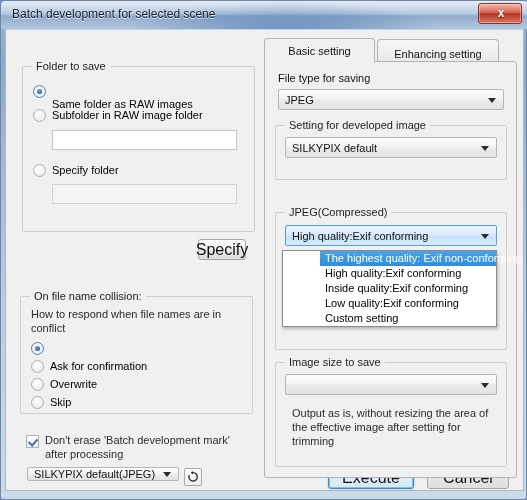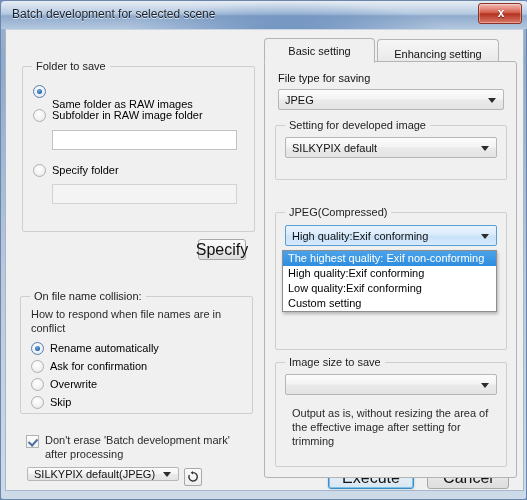--- a/index.html
+++ b/index.html
@@ -222,20 +222,21 @@
   }
 
   
   #jpeg-dropdown-list {
     position: absolute;
     box-sizing: border-box;
     border: 1px solid #8d8d8d;
     background: #ffffff;
     z-index: 50;
     box-shadow: 1px 2px 3px rgba(0,0,0,.25);
+    padding-left: 37px;
   }
   #jpeg-dropdown-list .opt {
     height: 15px;
     line-height: 15px;
     padding-left: 5px;
     font-size: 11px;
     color: #000;
     white-space: nowrap;
     cursor: pointer;
   }
@@ -337,21 +338,20 @@
     </div>
 
     <div class="button" style="left:192px; top:209px; width:48px; height:21px;">Specify</div>
 
     <div class="groupbox" style="left:14px; top:266px; width:233px; height:118px;">
       <div class="group-title">On file name collision:</div>
 
       <div class="desc-text" style="left:10px; top:10px; width:212px;">How to respond when file names are in conflict</div>
 
       <div class="radio checked" style="left:10px; top:45px;"></div>
-      <div class="radio-label" style="left:29px; top:45px;">Rename automatically</div>
 
       <div class="radio" style="left:10px; top:63px;"></div>
       <div class="radio-label" style="left:29px; top:63px;">Ask for confirmation</div>
 
       <div class="radio" style="left:10px; top:81px;"></div>
       <div class="radio-label" style="left:29px; top:81px;">Overwrite</div>
 
       <div class="radio" style="left:10px; top:99px;"></div>
       <div class="radio-label" style="left:29px; top:99px;">Skip</div>
     </div>
@@ -396,20 +396,21 @@
     <div id="tabstrip">
       <div class="tab selected" style="left:0px; top:0px; width:111px;">Basic setting</div>
       <div class="tab" style="left:113px; top:1px; width:122px;">Enhancing setting</div>
     </div>
 
     <div class="button" style="left:418px; top:128px; width:72px; height:21px;">Setting...</div>
 
     <div id="jpeg-dropdown-list" style="left:276px; top:220px; width:215px;">
       <div class="opt selected">The highest quality: Exif non-conforming</div>
       <div class="opt">High quality:Exif conforming</div>
+      <div class="opt">Inside quality:Exif conforming</div>
       <div class="opt">Low quality:Exif conforming</div>
       <div class="opt">Custom setting</div>
     </div>
 
     <div class="combo" style="left:21px; top:437px; width:152px; height:14px;">
       <div class="combo-text">SILKYPIX default(JPEG)</div>
       <div class="arrow"></div>
     </div>
 
     <div id="refresh-button" style="left:178px; top:438px;">

